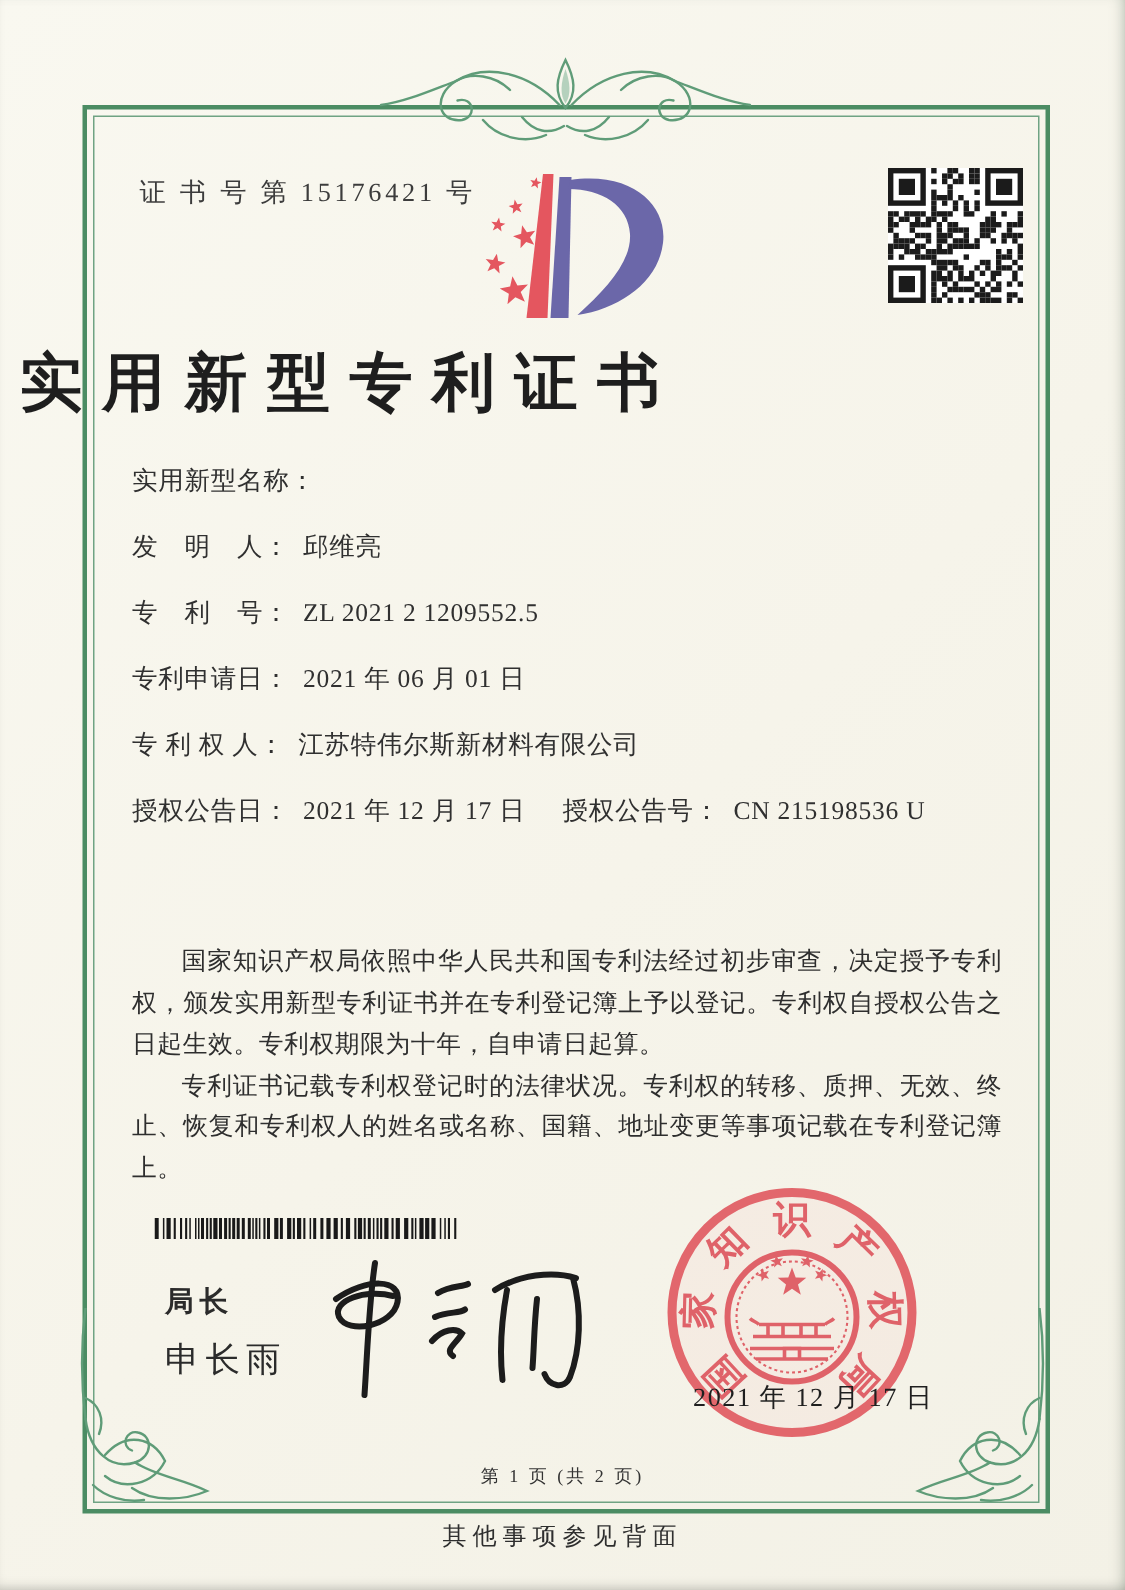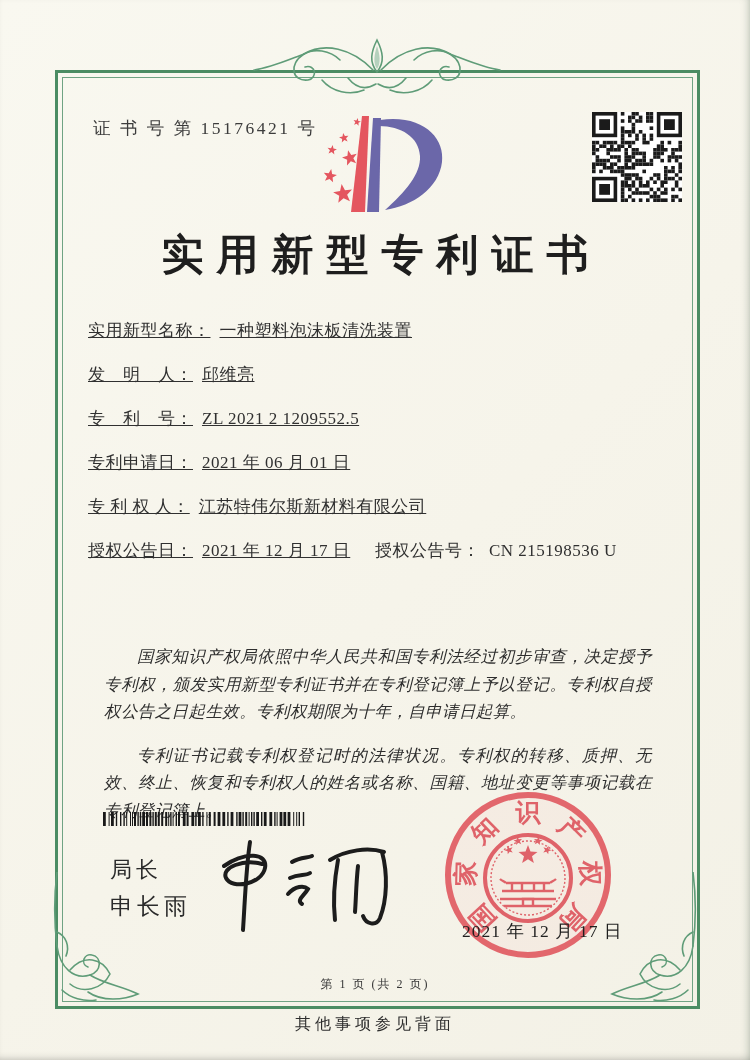--- a/index.html
+++ b/index.html
@@ -13,34 +13,34 @@
   #page{position:relative;width:750px;height:1060px;
     background:linear-gradient(135deg,#f9f8f0 0%,#f6f4ea 55%,#f3f1e6 100%);
     box-shadow:inset -7px 0 10px -7px rgba(90,110,95,.45), inset 0 -6px 9px -6px rgba(0,0,0,.25);
   }
   .abs{position:absolute;}
   
   #frame{left:55px;top:70px;width:639px;height:933px;border:3px solid #4b8c63;}
   #frame-inner{position:absolute;left:4px;top:4px;right:4px;bottom:4px;border:1.4px solid #6fa383;}
   
   #cert-no{left:76px;top:116px;font-size:17.5px;letter-spacing:2.5px;color:#3c3c3c;white-space:pre;margin-left:17px;}
-  #title{left:0;top:227px;width:100%;text-align:center;font-size:42px;font-weight:700;
+  #title{left:0;top:227px;width:100%;font-size:42px;font-weight:700;
          letter-spacing:13px;color:#1e1e1e;text-indent:13px;}
-  #fields{left:88px;top:322px;width:585px;font-size:17px;color:#303030;text-decoration:underline;}
+  #fields{left:88px;top:312px;width:585px;font-size:17px;color:#303030;}
   .row{display:flex;align-items:baseline;line-height:18px;margin-bottom:26px;}
   .row .lbl{white-space:pre;letter-spacing:.5px;flex:none;}
   .row .val{white-space:pre;margin-left:9px;letter-spacing:.5px;}
   #grant-row{position:relative;}
   #grant-row .second{position:absolute;left:287px;top:0;display:flex;align-items:baseline;}
   #paras{left:88px;top:627px;width:580px;font-size:16.5px;line-height:27.5px;color:#2e2e2e;letter-spacing:.4px;}
-  #paras p{margin:16px;text-indent:2em;text-align:justify;font-style:italic;}
+  #paras p{margin:0;text-indent:2em;text-align:justify;}
   
   #barcode{left:103px;top:812px;}
   
-  #director-title{left:110px;top:855px;font-size:22px;letter-spacing:4px;}
+  #director-title{left:110px;top:855px;font-size:19px;letter-spacing:4px;font-weight:bold;}
   #director-name{left:110px;top:891px;font-size:23px;letter-spacing:4px;}
   #signature{left:192px;top:828px;}
   
   #seal{left:433px;top:780px;}
   #seal-date{left:462px;top:919px;font-size:17.5px;letter-spacing:1px;color:#1f1f1f;white-space:pre;}
   #pagination{left:0;top:976px;width:100%;text-align:center;font-size:12px;letter-spacing:2px;color:#333;white-space:pre;}
   #back-note{left:0;top:1014px;width:100%;text-align:center;font-size:16px;letter-spacing:4px;color:#2e2e2e;}
   
   #logo{left:323px;top:110px;}
   #qr{left:592px;top:112px;}
@@ -343,21 +343,20 @@
       <rect x="0" y="18" width="7" height="7" fill="#1b1b1b"></rect>
       <rect x="1" y="19" width="5" height="5" fill="#fff"></rect>
       <rect x="2" y="20" width="3" height="3" fill="#1b1b1b"></rect>
     </svg>
 
   <div id="title" class="abs">实用新型专利证书</div>
 
   <div id="fields" class="abs">
     <div class="row">
       <span class="lbl">实用新型名称：</span>
-      <span class="val">一种塑料泡沫板清洗装置</span>
     </div>
     <div class="row">
       <span class="lbl">发　明　人：</span>
       <span class="val">邱维亮</span>
     </div>
     <div class="row">
       <span class="lbl">专　利　号：</span>
       <span class="val">ZL 2021 2 1209552.5</span>
     </div>
     <div class="row">

